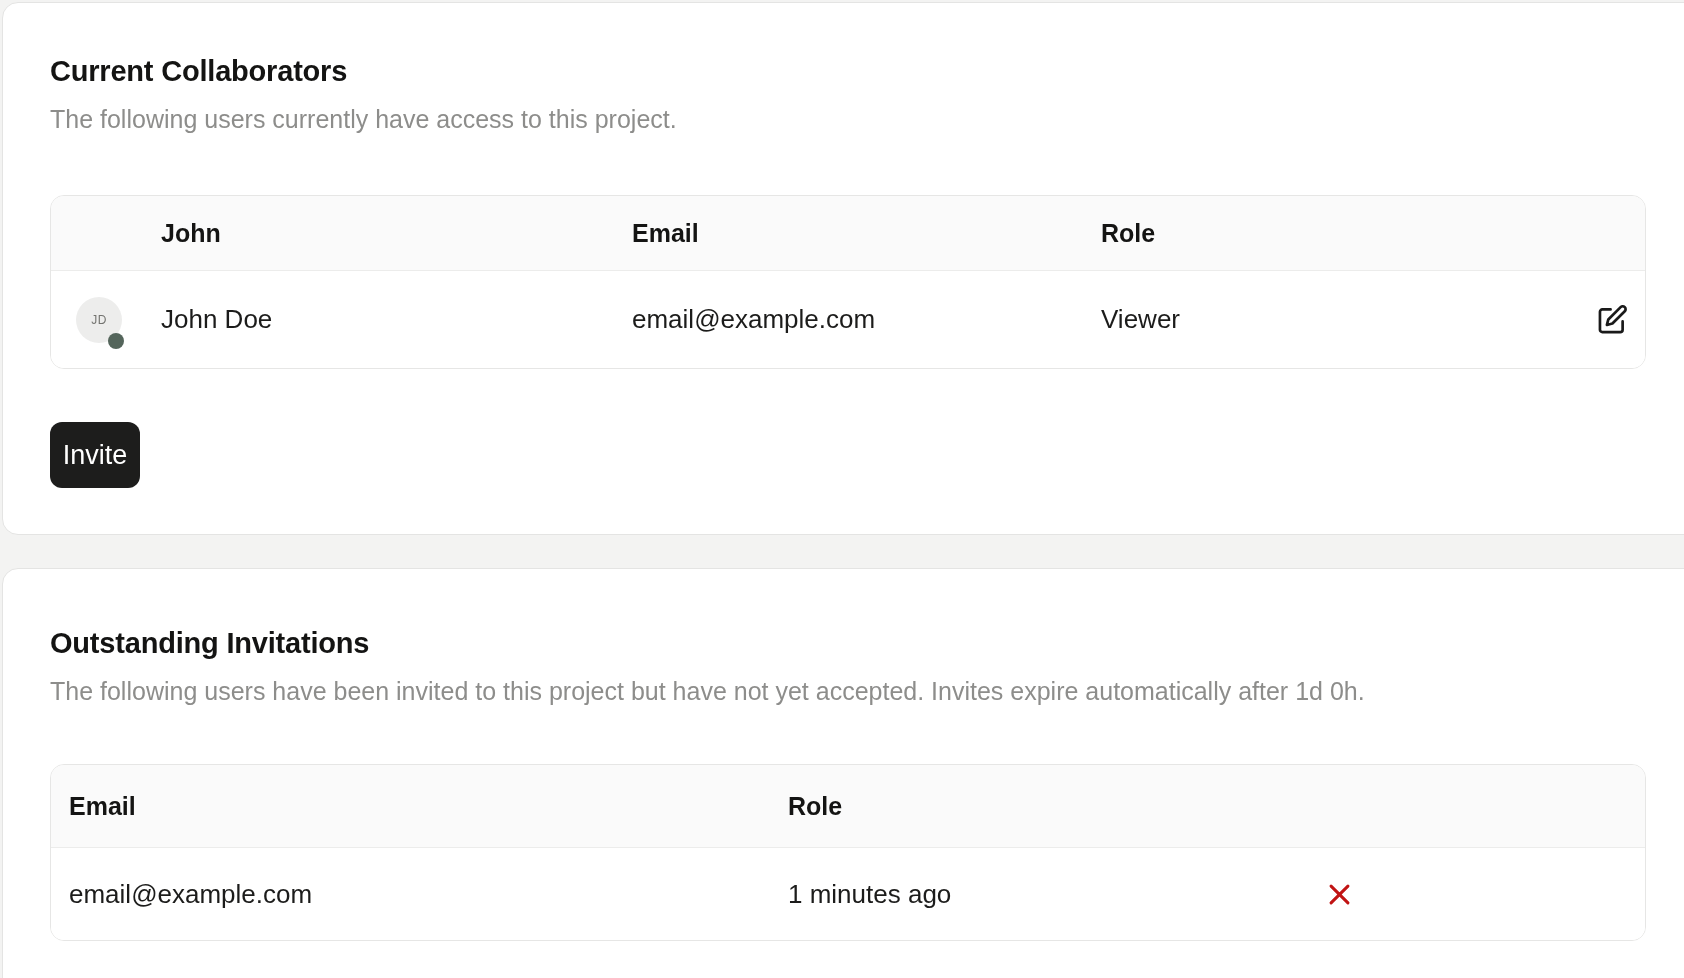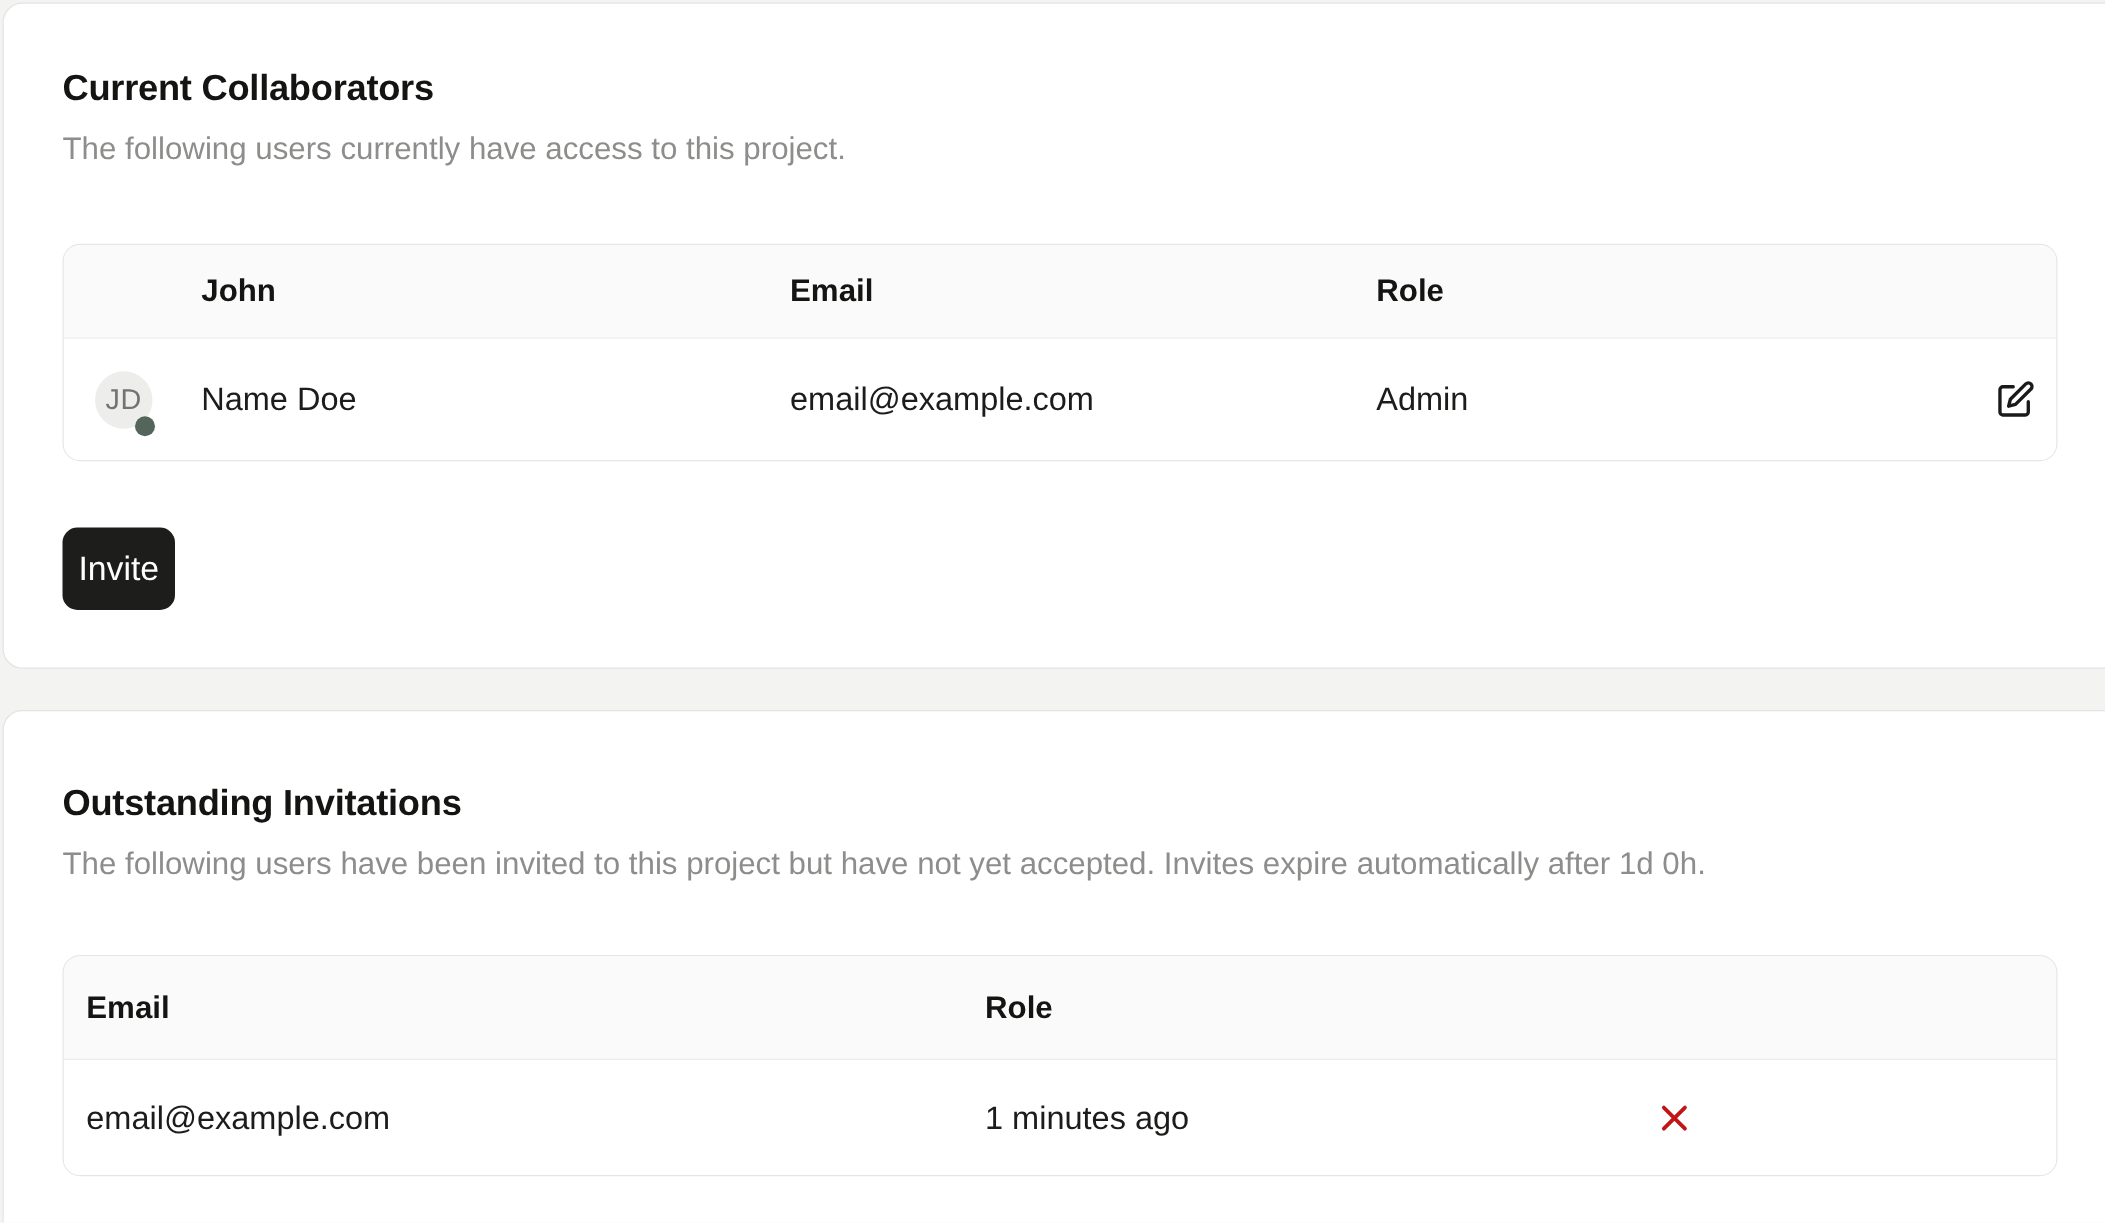--- a/index.html
+++ b/index.html
@@ -71,21 +71,21 @@
   .t2-row  { height:92px; }
   .pad-first { padding-left:18px; }
 
   .avatar-cell { display:flex; padding-left:25px; }
   .avatar {
     position:relative;
     width:46px; height:46px;
     border-radius:50%;
     background:#ededec;
     display:flex; align-items:center; justify-content:center;
-    font-size:23px;
+    font-size:12px;
     color:#73736f;
     letter-spacing:0.5px;
   }
   .status-dot {
     position:absolute;
     right:-2px; bottom:-6px;
     width:16px; height:16px;
     border-radius:50%;
     background:#54655b;
   }
@@ -126,23 +126,23 @@
       <div>Role</div>
       <div></div>
     </div>
     <div class="trow cols-1 t1-row">
       <div class="avatar-cell">
         <div class="avatar">
           <span>JD</span>
           <span class="status-dot"></span>
         </div>
       </div>
-      <div>Name Doe</div>
+      <div>John Doe</div>
       <div>email@example.com</div>
-      <div>Admin</div>
+      <div>Viewer</div>
       <div class="icon-cell">
         <button class="icon-btn">
           <span>
             <svg width="34" height="34" viewBox="0 0 24 24" fill="none" stroke="#1a1a1a" stroke-width="1.9" stroke-linecap="round" stroke-linejoin="round">
               <path d="M11 4.5H5.2A1.7 1.7 0 0 0 3.5 6.2v12.6a1.7 1.7 0 0 0 1.7 1.7h12.6a1.7 1.7 0 0 0 1.7-1.7V13"></path>
               <path d="M18.1 2.9a2.05 2.05 0 0 1 2.9 2.9L12.3 14.5l-3.9 1 1-3.9 8.7-8.7z"></path>
             </svg>
           </span>
         </button>
       </div>

